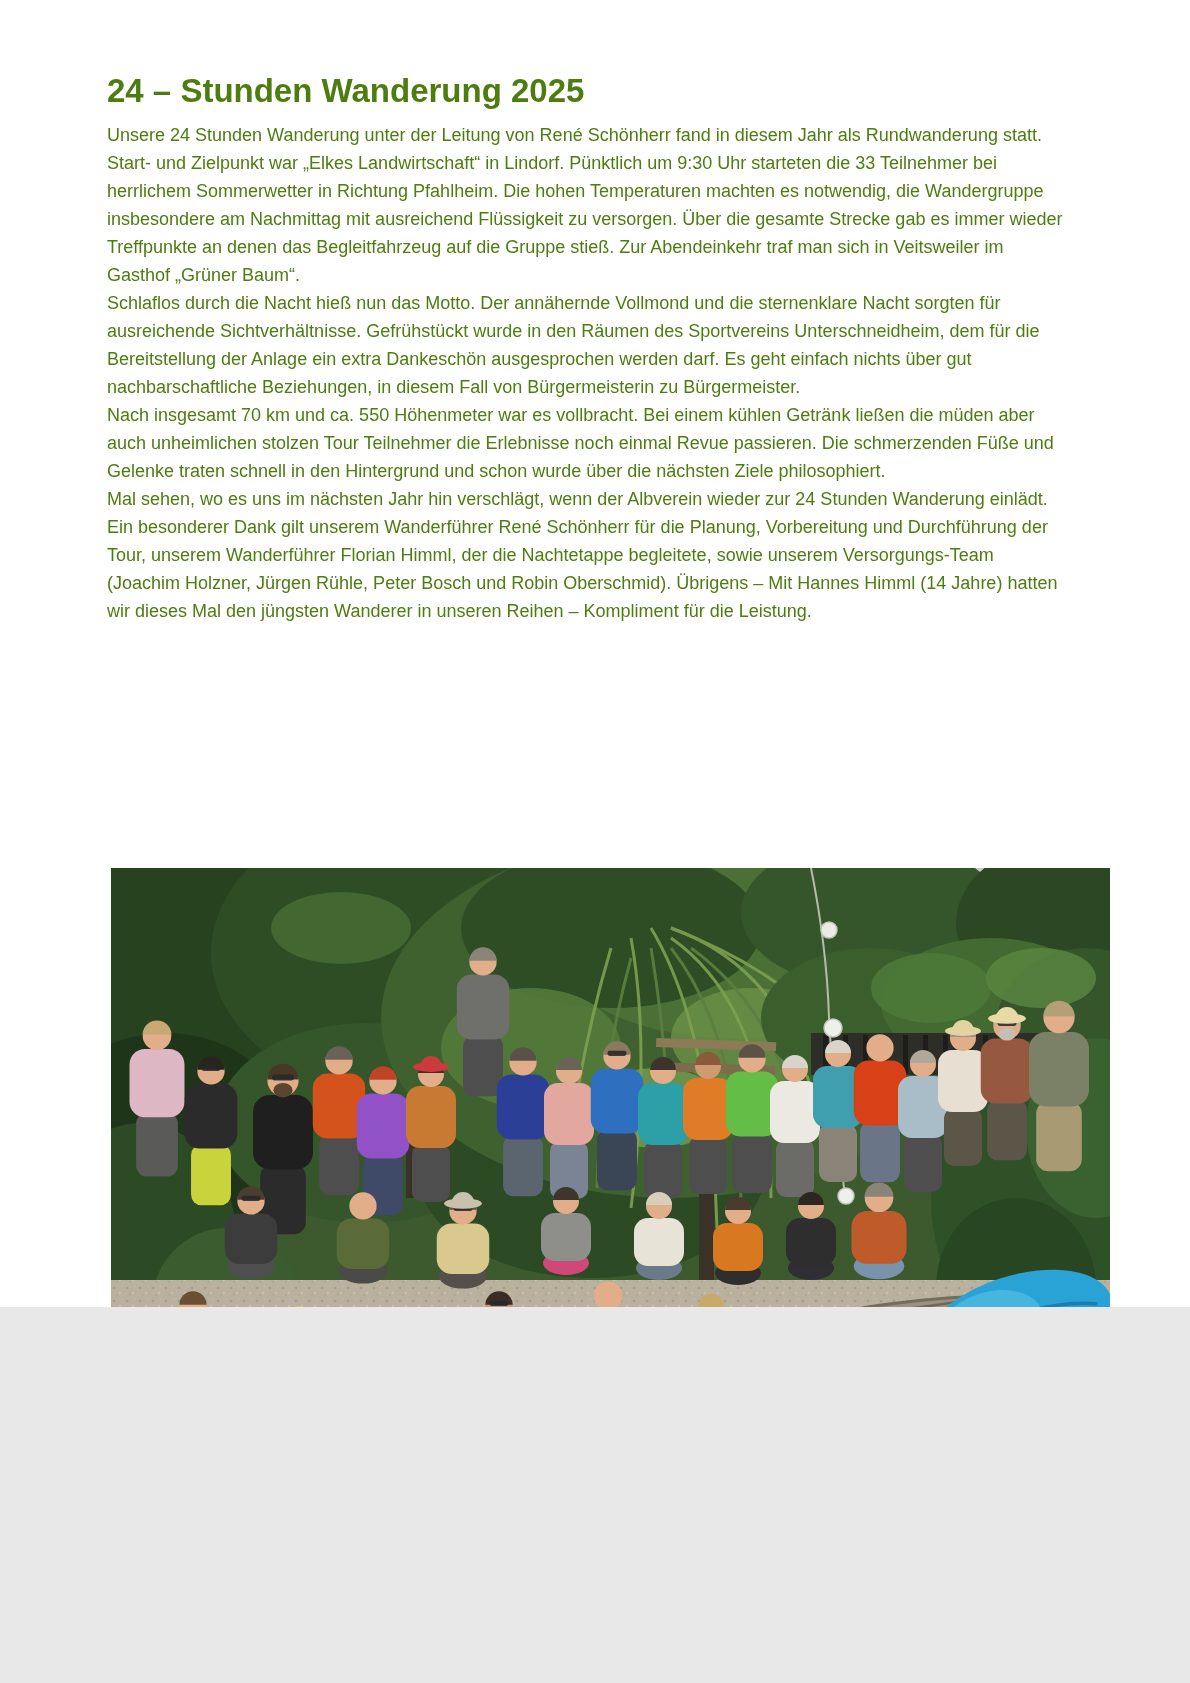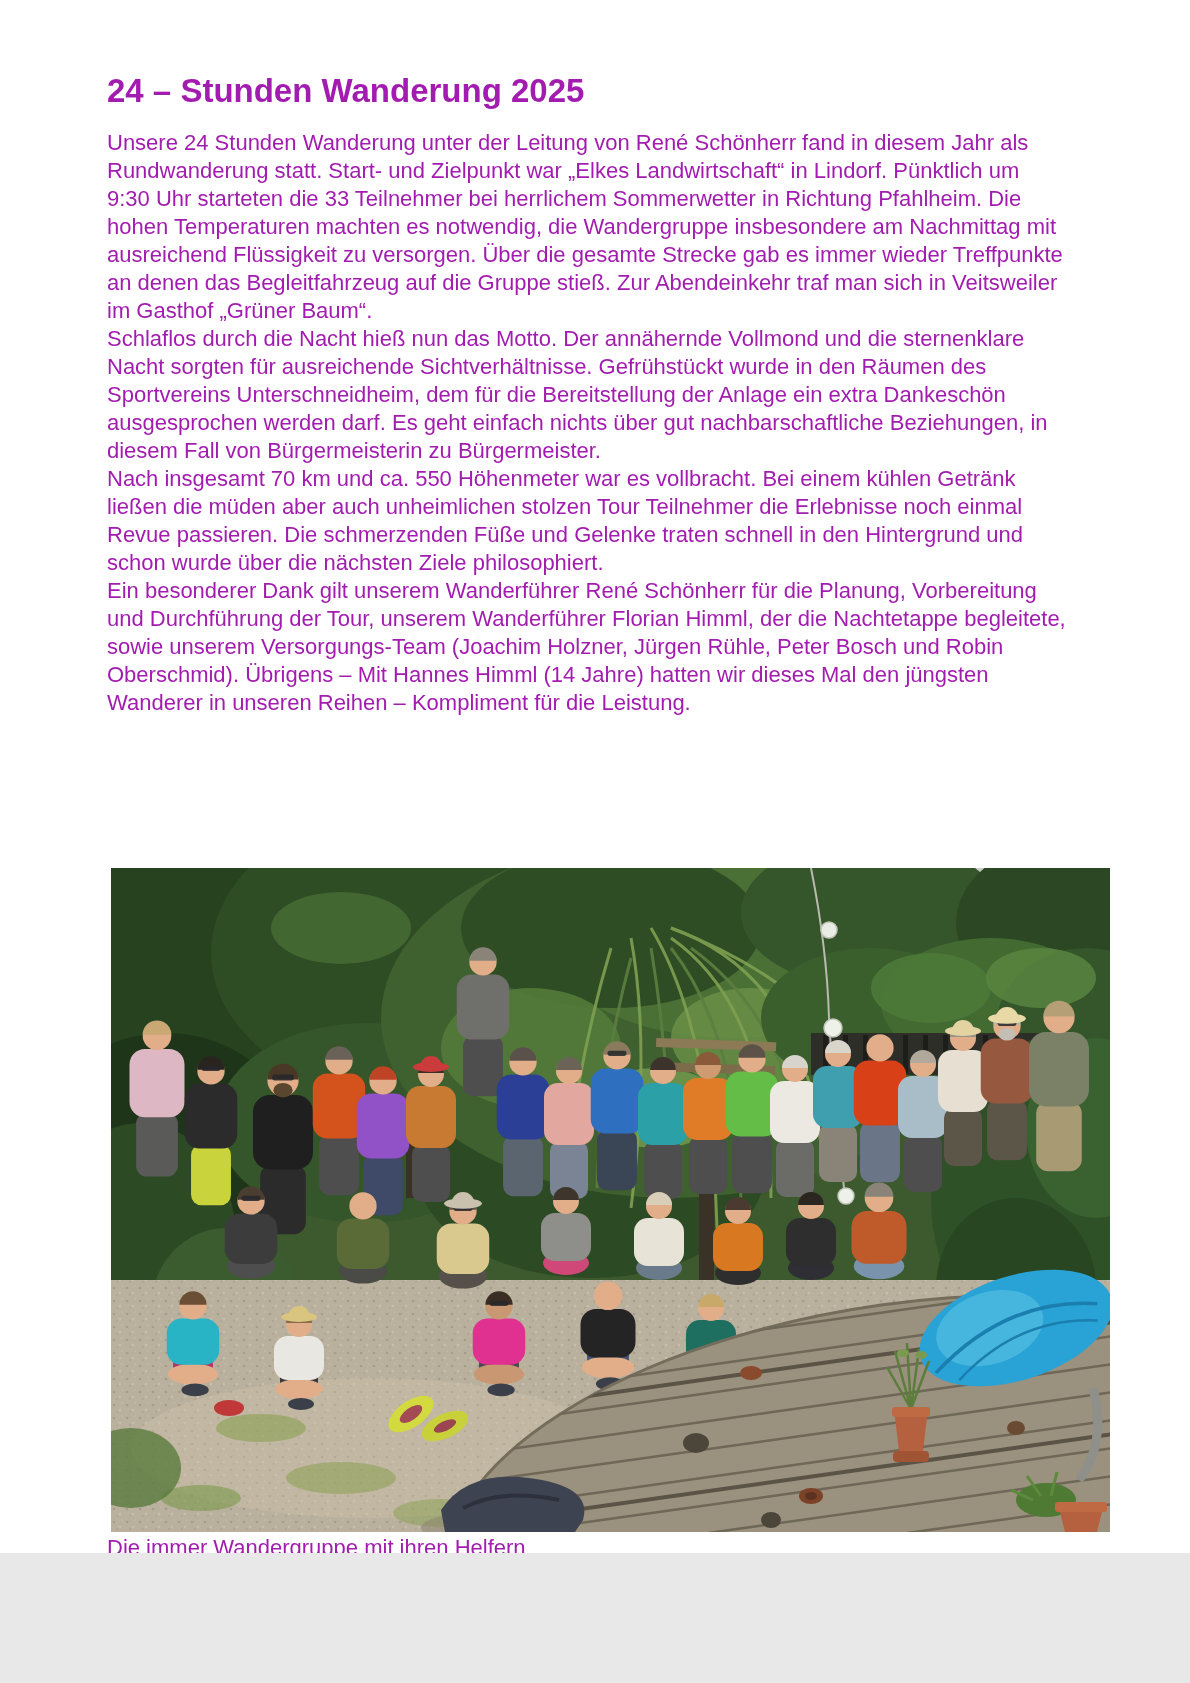--- a/index.html
+++ b/index.html
@@ -1,43 +1,44 @@
 <!DOCTYPE html>
 <html><head>
 <meta charset="utf-8">
 <style>
   html,body{margin:0;padding:0;background:#e8e8e8;}
   .page{
-    position:relative;width:1190px;height:1553px;margin:0 auto;background:#ffffff;
-    font-family:"Liberation Sans","DejaVu Sans",sans-serif;color:#a21caf;overflow:hidden;
+    position:relative;width:1190px;height:1307px;margin:0 auto;background:#ffffff;
+    font-family:"Liberation Sans","DejaVu Sans",sans-serif;color:#4d7c0f;overflow:hidden;
   }
   .title{
     position:absolute;left:107px;top:50px;font-size:33px;font-weight:bold;
     letter-spacing:0;white-space:nowrap;
   }
   .article{
     position:absolute;left:107px;top:121px;width:961px;
-    font-size:22px;line-height:28px;text-align:left;margin-top:8px;
+    font-size:18px;line-height:28px;text-align:left;
   }
   .article p{margin:0;padding:0;}
   .photo-figure{position:absolute;left:111px;top:868px;width:999px;height:664px;margin:0;}
   .photo-figure svg{display:block;width:999px;height:664px;}
   .caption{position:absolute;left:107px;top:1534px;font-size:22px;line-height:28px;}
 </style>
 </head>
 <body>
 
 <div class="page">
 
   <h1 class="title">24 – Stunden Wanderung 2025</h1>
 
   <div class="article">
     <p>Unsere 24 Stunden Wanderung unter der Leitung von René Schönherr fand in diesem Jahr als Rundwanderung statt. Start- und Zielpunkt war „Elkes Landwirtschaft“ in Lindorf. Pünktlich um 9:30 Uhr starteten die 33 Teilnehmer bei herrlichem Sommerwetter in Richtung Pfahlheim. Die hohen Temperaturen machten es notwendig, die Wandergruppe insbesondere am Nachmittag mit ausreichend Flüssigkeit zu versorgen. Über die gesamte Strecke gab es immer wieder Treffpunkte an denen das Begleitfahrzeug auf die Gruppe stieß. Zur Abendeinkehr traf man sich in Veitsweiler im Gasthof „Grüner Baum“.</p>
     <p>Schlaflos durch die Nacht hieß nun das Motto. Der annähernde Vollmond und die sternenklare Nacht sorgten für ausreichende Sichtverhältnisse. Gefrühstückt wurde in den Räumen des Sportvereins Unterschneidheim, dem für die Bereitstellung der Anlage ein extra Dankeschön ausgesprochen werden darf. Es geht einfach nichts über gut nachbarschaftliche Beziehungen, in diesem Fall von Bürgermeisterin zu Bürgermeister.</p>
     <p>Nach insgesamt 70 km und ca. 550 Höhenmeter war es vollbracht. Bei einem kühlen Getränk ließen die müden aber auch unheimlichen stolzen Tour Teilnehmer die Erlebnisse noch einmal Revue passieren. Die schmerzenden Füße und Gelenke traten schnell in den Hintergrund und schon wurde über die nächsten Ziele philosophiert.</p>
+    <p>Mal sehen, wo es uns im nächsten Jahr hin verschlägt, wenn der Albverein wieder zur 24 Stunden Wanderung einlädt.</p>
     <p>Ein besonderer Dank gilt unserem Wanderführer René Schönherr für die Planung, Vorbereitung und Durchführung der Tour, unserem Wanderführer Florian Himml, der die Nachtetappe begleitete, sowie unserem Versorgungs-Team (Joachim Holzner, Jürgen Rühle, Peter Bosch und Robin Oberschmid). Übrigens – Mit Hannes Himml (14 Jahre) hatten wir dieses Mal den jüngsten Wanderer in unseren Reihen – Kompliment für die Leistung.</p>
   </div>
 
   <figure class="photo-figure">
     <svg viewBox="0 0 999 664" preserveAspectRatio="none">
       <defs>
         <pattern id="grit" width="13" height="13" patternUnits="userSpaceOnUse">
           <rect width="13" height="13" fill="#b9b09e"></rect>
           <circle cx="3" cy="4" r="1.3" fill="#988e7b"></circle>
           <circle cx="9" cy="9" r="1.2" fill="#d2c9b5"></circle>

